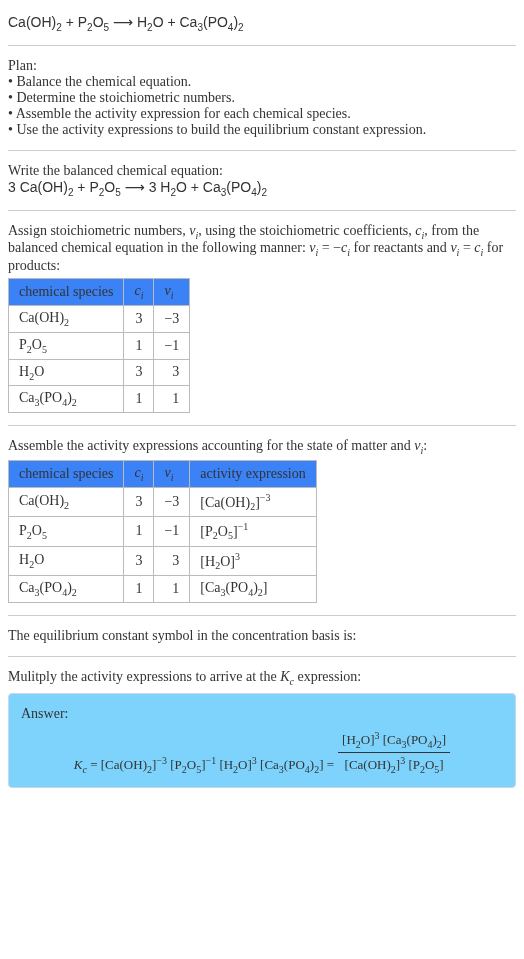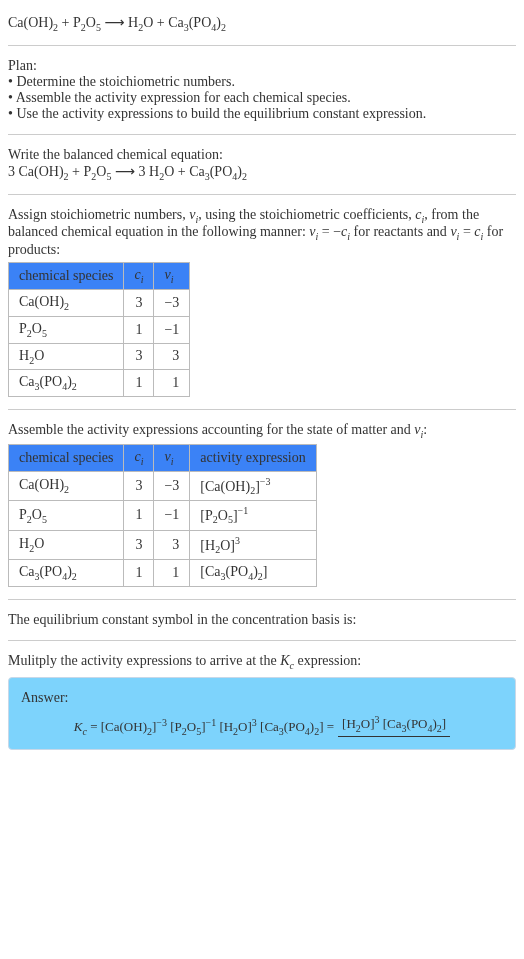--- a/index.html
+++ b/index.html
@@ -13,21 +13,21 @@
   }
   hr {
     border: none;
     border-top: 1px solid #ccc;
     margin: 12px 0;
   }
   .section {
     margin: 6px 0;
   }
   .formula {
-    font-family: Liberation Serif, serif;
+    font-family: Liberation Sans, sans-serif;
   }
   sub {
     font-size: 10px;
     vertical-align: sub;
   }
   sup {
     font-size: 10px;
     vertical-align: super;
   }
   table {
@@ -93,20 +93,21 @@
 <div class="section">
   <div class="formula">
     <span>Ca(OH)</span><sub>2</sub><span> + P</span><sub>2</sub><span>O</span><sub>5</sub><span class="arrow"> ⟶ </span><span>H</span><sub>2</sub><span>O + Ca</span><sub>3</sub><span>(PO</span><sub>4</sub><span>)</span><sub>2</sub>
   </div>
 </div>
 
 <hr>
 
 <div class="section">
   <div>Plan:</div>
+  <div>• Balance the chemical equation.</div>
   <div>• Determine the stoichiometric numbers.</div>
   <div>• Assemble the activity expression for each chemical species.</div>
   <div>• Use the activity expressions to build the equilibrium constant expression.</div>
 </div>
 
 <hr>
 
 <div class="section">
   <div>Write the balanced chemical equation:</div>
   <div class="formula">
@@ -206,15 +207,18 @@
 <div class="answer-box">
   <div class="answer-label">Answer:</div>
   <div class="kc-line">
     <span>
       <span class="italic">K</span><sub class="italic">c</sub><span> = [Ca(OH)</span><sub>2</sub><span>]</span><sup>−3</sup><span> [P</span><sub>2</sub><span>O</span><sub>5</sub><span>]</span><sup>−1</sup><span> [H</span><sub>2</sub><span>O]</span><sup>3</sup><span> [Ca</span><sub>3</sub><span>(PO</span><sub>4</sub><span>)</span><sub>2</sub><span>] = </span>
     </span>
     <span class="frac">
       <span class="num">
         <span>[H</span><sub>2</sub><span>O]</span><sup>3</sup><span> [Ca</span><sub>3</sub><span>(PO</span><sub>4</sub><span>)</span><sub>2</sub><span>]</span>
       </span>
+      <span class="den">
+        <span>[Ca(OH)</span><sub>2</sub><span>]</span><sup>3</sup><span> [P</span><sub>2</sub><span>O</span><sub>5</sub><span>]</span>
+      </span>
     </span>
   </div>
 </div>
 
 </body></html>

